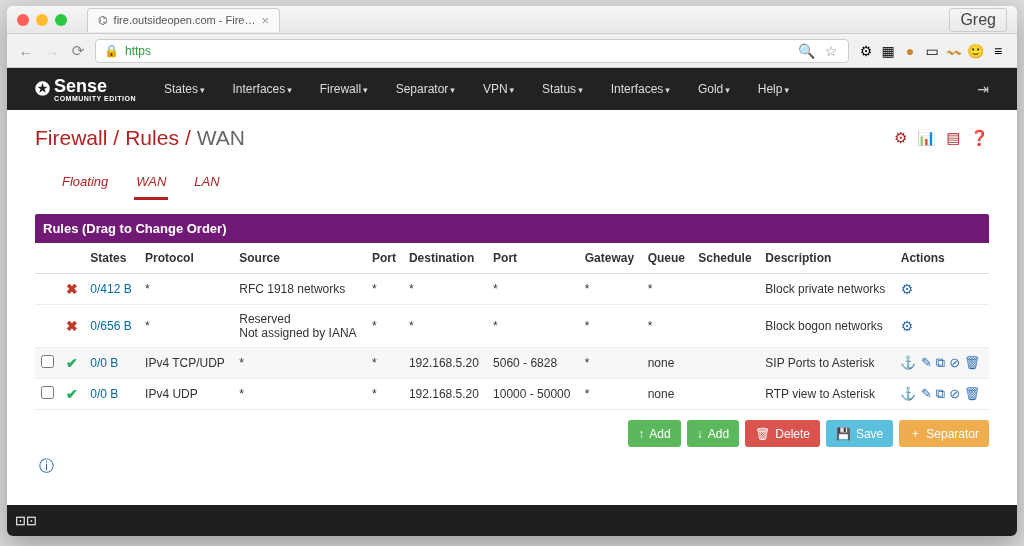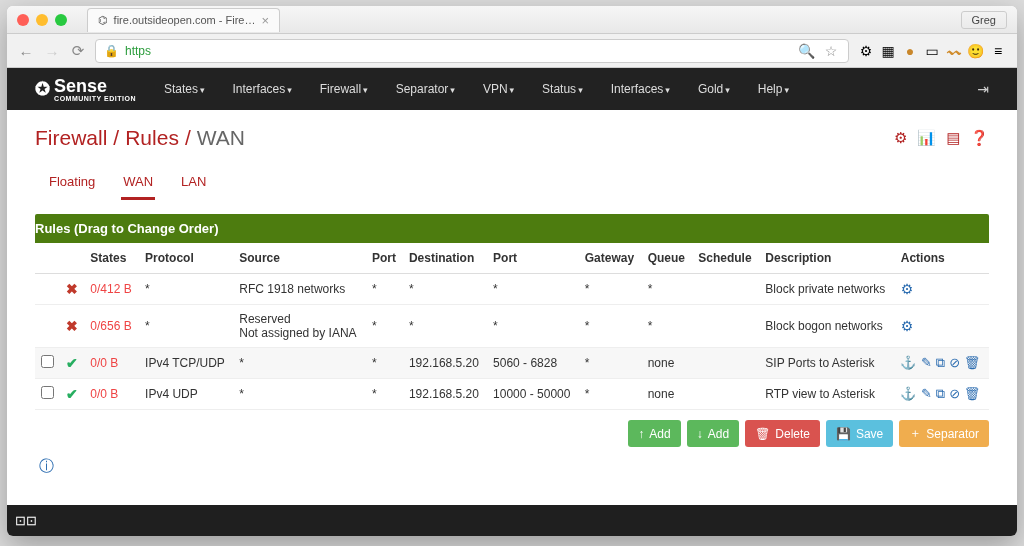--- a/index.html
+++ b/index.html
@@ -7,21 +7,21 @@
 
 .browser-window { background: #fff; border-radius: 6px; box-shadow: 0 10px 30px rgba(0,0,0,.3); margin: 6px auto; width: 1010px; height: 530px; overflow: hidden; display: flex; flex-direction: column; }
 
 
 .titlebar { height: 28px; background: linear-gradient(#f6f6f6,#e8e8e8); display: flex; align-items: center; padding: 0 10px; border-bottom: 1px solid #ccc; }
 .traffic-lights { display: flex; gap: 7px; }
 .dot { width: 12px; height: 12px; border-radius: 50%; }
 .dot.red { background: #ff5f57; } .dot.yellow { background: #ffbd2e; } .dot.green { background: #28c940; }
 .tab { margin-left: 20px; background: #fafafa; border: 1px solid #ccc; border-bottom: none; border-radius: 4px 4px 0 0; padding: 4px 10px; font-size: 11px; color: #555; display: flex; align-items: center; gap: 6px; }
 .tab-x { color: #999; font-size: 13px; cursor: pointer; }
-.profile-chip { margin-left: auto; border: 1px solid #ccc; padding: 2px 10px; border-radius: 3px; font-size: 11px; color: #444; }
+.profile-chip { margin-left: auto; border: 1px solid #ccc; padding: 2px 10px; border-radius: 3px; font-size: 16px; color: #444; }
 
 
 .urlbar { height: 34px; background: #f1f1f1; border-bottom: 1px solid #ccc; display: flex; align-items: center; padding: 0 10px; gap: 8px; }
 .navbtn { color: #888; font-size: 15px; width: 18px; text-align: center; }
 .urlfield { flex: 1; background: #fff; border: 1px solid #ccc; border-radius: 4px; height: 24px; display: flex; align-items: center; padding: 0 8px; font-size: 12px; }
 .lock { color: #2a9c3b; margin-right: 6px; font-size: 12px; }
 .url-https { color: #2a9c3b; }
 .url-rest { color: #555; }
 .url-icons { display: flex; gap: 6px; align-items: center; color: #888; }
 .url-icons span, .ext-icons span { width: 18px; text-align: center; font-size: 14px; }
@@ -37,31 +37,31 @@
 
 
 .pf-body { background: #fff; flex: 1; padding: 0 28px; overflow: auto; }
 .breadcrumb { padding: 16px 0 10px 0; display: flex; align-items: center; }
 .breadcrumb .bc { color: #b22222; font-size: 21px; font-weight: 300; }
 .breadcrumb .sep { color: #b22222; margin: 0 6px; font-size: 21px; }
 .breadcrumb .bc.current { color: #666; }
 .bc-icons { margin-left: auto; display: flex; gap: 10px; color: #b22222; font-size: 15px; }
 .bc-icons span { cursor: pointer; }
 
-.tabs { margin: 6px 0 14px 12px; display: flex; gap: 24px; font-size: 13px; }
+.tabs { margin: 6px 0 14px 25px; display: flex; gap: 24px; font-size: 13px; font-style: italic; }
 .tab-link { color: #b22222; padding: 8px 2px; cursor: pointer; border-bottom: 3px solid transparent; }
 .tab-link.active { border-bottom-color: #b22222; font-weight: 500; }
 
-.panel-header { background: #4d7c0f; color: #fff; padding: 7px 0; font-size: 13px; font-weight: 600; border-radius: 2px 2px 0 0; }
+.panel-header { background: #701a75; color: #fff; padding: 7px 8px; font-size: 13px; font-weight: 600; border-radius: 2px 2px 0 0; }
 
 table.rules { width: 100%; border-collapse: collapse; font-size: 12px; }
 table.rules th { text-align: left; padding: 8px 6px; font-weight: 600; color: #333; border-bottom: 1px solid #ddd; background: #fff; }
 table.rules td { padding: 7px 6px; border-bottom: 1px solid #eee; color: #333; vertical-align: middle; }
 table.rules tr.ruleodd { background: #f7f7f7; }
-.states-link { color: #ef4444; }
+.states-link { color: #0369a1; }
 .action-x { color: #c0392b; font-weight: bold; font-size: 14px; }
 .action-check { color: #27ae60; font-weight: bold; font-size: 14px; }
 .gear { color: #2b6cb0; font-size: 14px; }
 .row-actions { display: flex; gap: 4px; color: #2b6cb0; font-size: 13px; }
 .cb { width: 14px; }
 
 .btnrow { display: flex; justify-content: flex-end; gap: 6px; margin: 10px 0 6px 0; }
 .btn { color: #fff; border: none; padding: 5px 10px; border-radius: 3px; font-size: 12px; display: flex; align-items: center; gap: 5px; cursor: pointer; }
 .btn.green { background: #5cb85c; }
 .btn.red { background: #d9534f; }

